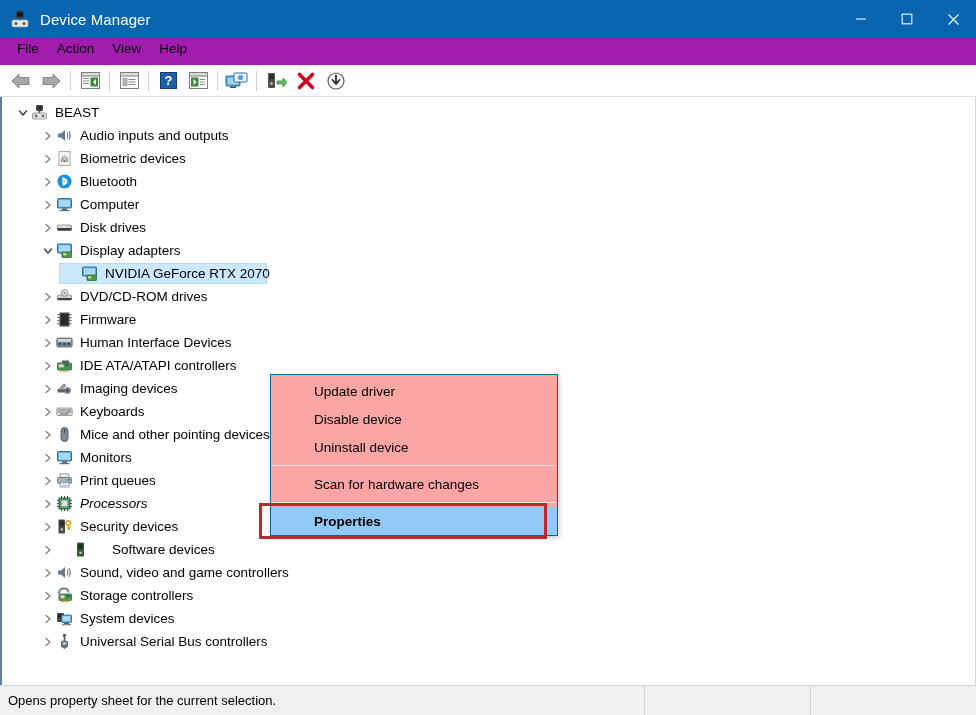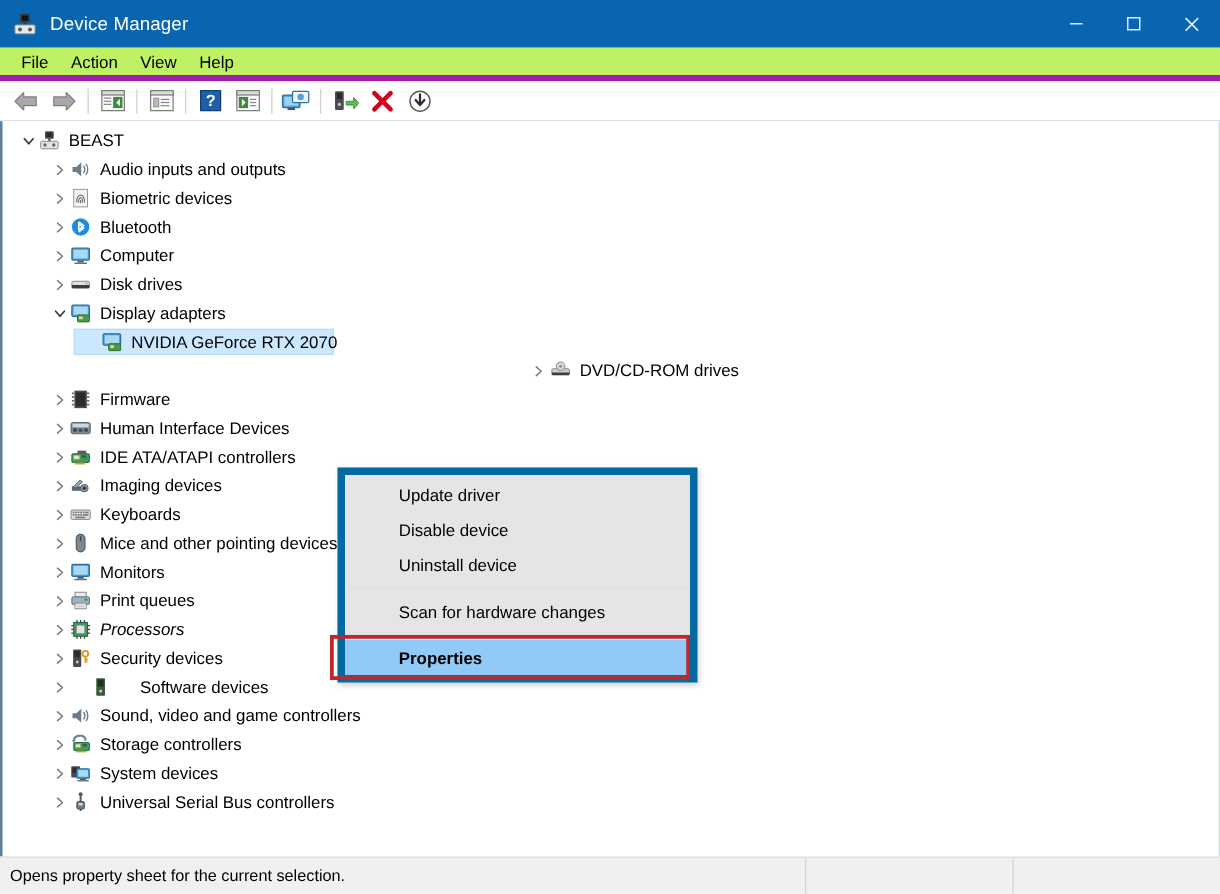--- a/index.html
+++ b/index.html
@@ -59,25 +59,25 @@
     display: flex;
     align-items: center;
     justify-content: center;
   }
   .caption-btn svg { display: block; }
 
   
   #menubar {
     height: 27px;
     flex: 0 0 27px;
-    background: #bef264;
+    background: #a21caf;
     display: flex;
     align-items: center;
     padding-left: 8px;
-    border-bottom: 5px solid #a21caf;
+    border-bottom: 7px solid #a21caf;
     box-sizing: border-box;
   }
   .menu-item {
     font-size: 13.5px;
     color: #000000;
     padding: 3px 9px;
     white-space: nowrap;
   }
 
   
@@ -157,22 +157,22 @@
     z-index: 0;
   }
   .tree-row > * { position: relative; z-index: 1; }
 
   
   #context-menu {
     position: absolute;
     left: 270px;
     top: 277px;
     width: 288px;
-    background: #e5e5e5;
-    border: 6px solid #0369a1;
+    background: #fca5a5;
+    border: 1px solid #0369a1;
     box-shadow: 1px 2px 5px rgba(0,0,0,0.22);
     z-index: 50;
     padding: 2px 0 0 0;
     box-sizing: border-box;
   }
   .cm-item {
     height: 28px;
     display: flex;
     align-items: center;
     padding-left: 43px;
@@ -465,21 +465,21 @@
           <div class="twisty"></div>
           <div class="row-icon"><svg width="17" height="17" viewBox="0 0 17 17">
               <rect x="1.5" y="2" width="14" height="9" rx="1" fill="#4aa3dd" stroke="#2f6f9f" stroke-width="1"></rect>
               <rect x="2.8" y="3.2" width="11.4" height="6.6" fill="#a8d8f2"></rect>
               <rect x="5.5" y="11.5" width="6" height="1.4" fill="#5a5a5a"></rect>
               <rect x="6" y="10" width="9.5" height="5.5" rx="0.6" fill="#4a9a4a" stroke="#2f6f2f" stroke-width="0.8"></rect>
               <rect x="7.2" y="11.2" width="3" height="2.2" fill="#d8d8a8"></rect>
             </svg></div>
           <div class="row-label">NVIDIA GeForce RTX 2070</div>
         </div>
-        <div class="tree-row" style="padding-left: 37px; justify-content: center;">
+        <div class="tree-row" style="padding-left: 37px;">
           <div class="twisty">
             <svg width="10" height="10" viewBox="0 0 10 10">
               <path d="M3 1.5 L7 5 L3 8.5" fill="none" stroke="#7a7a7a" stroke-width="1.2" stroke-linecap="round" stroke-linejoin="round"></path>
             </svg>
           </div>
           <div class="row-icon"><svg width="17" height="17" viewBox="0 0 17 17">
               <rect x="1.5" y="7" width="14" height="5" rx="1" fill="#cfcfcf" stroke="#8a8a8a" stroke-width="0.8"></rect>
               <rect x="1.5" y="10" width="14" height="2" fill="#3d3d3d"></rect>
               <circle cx="8.5" cy="5" r="3.4" fill="#d9d9d9" stroke="#8a8a8a" stroke-width="0.8"></circle>
               <circle cx="8.5" cy="5" r="1.1" fill="#8a8a8a"></circle>

